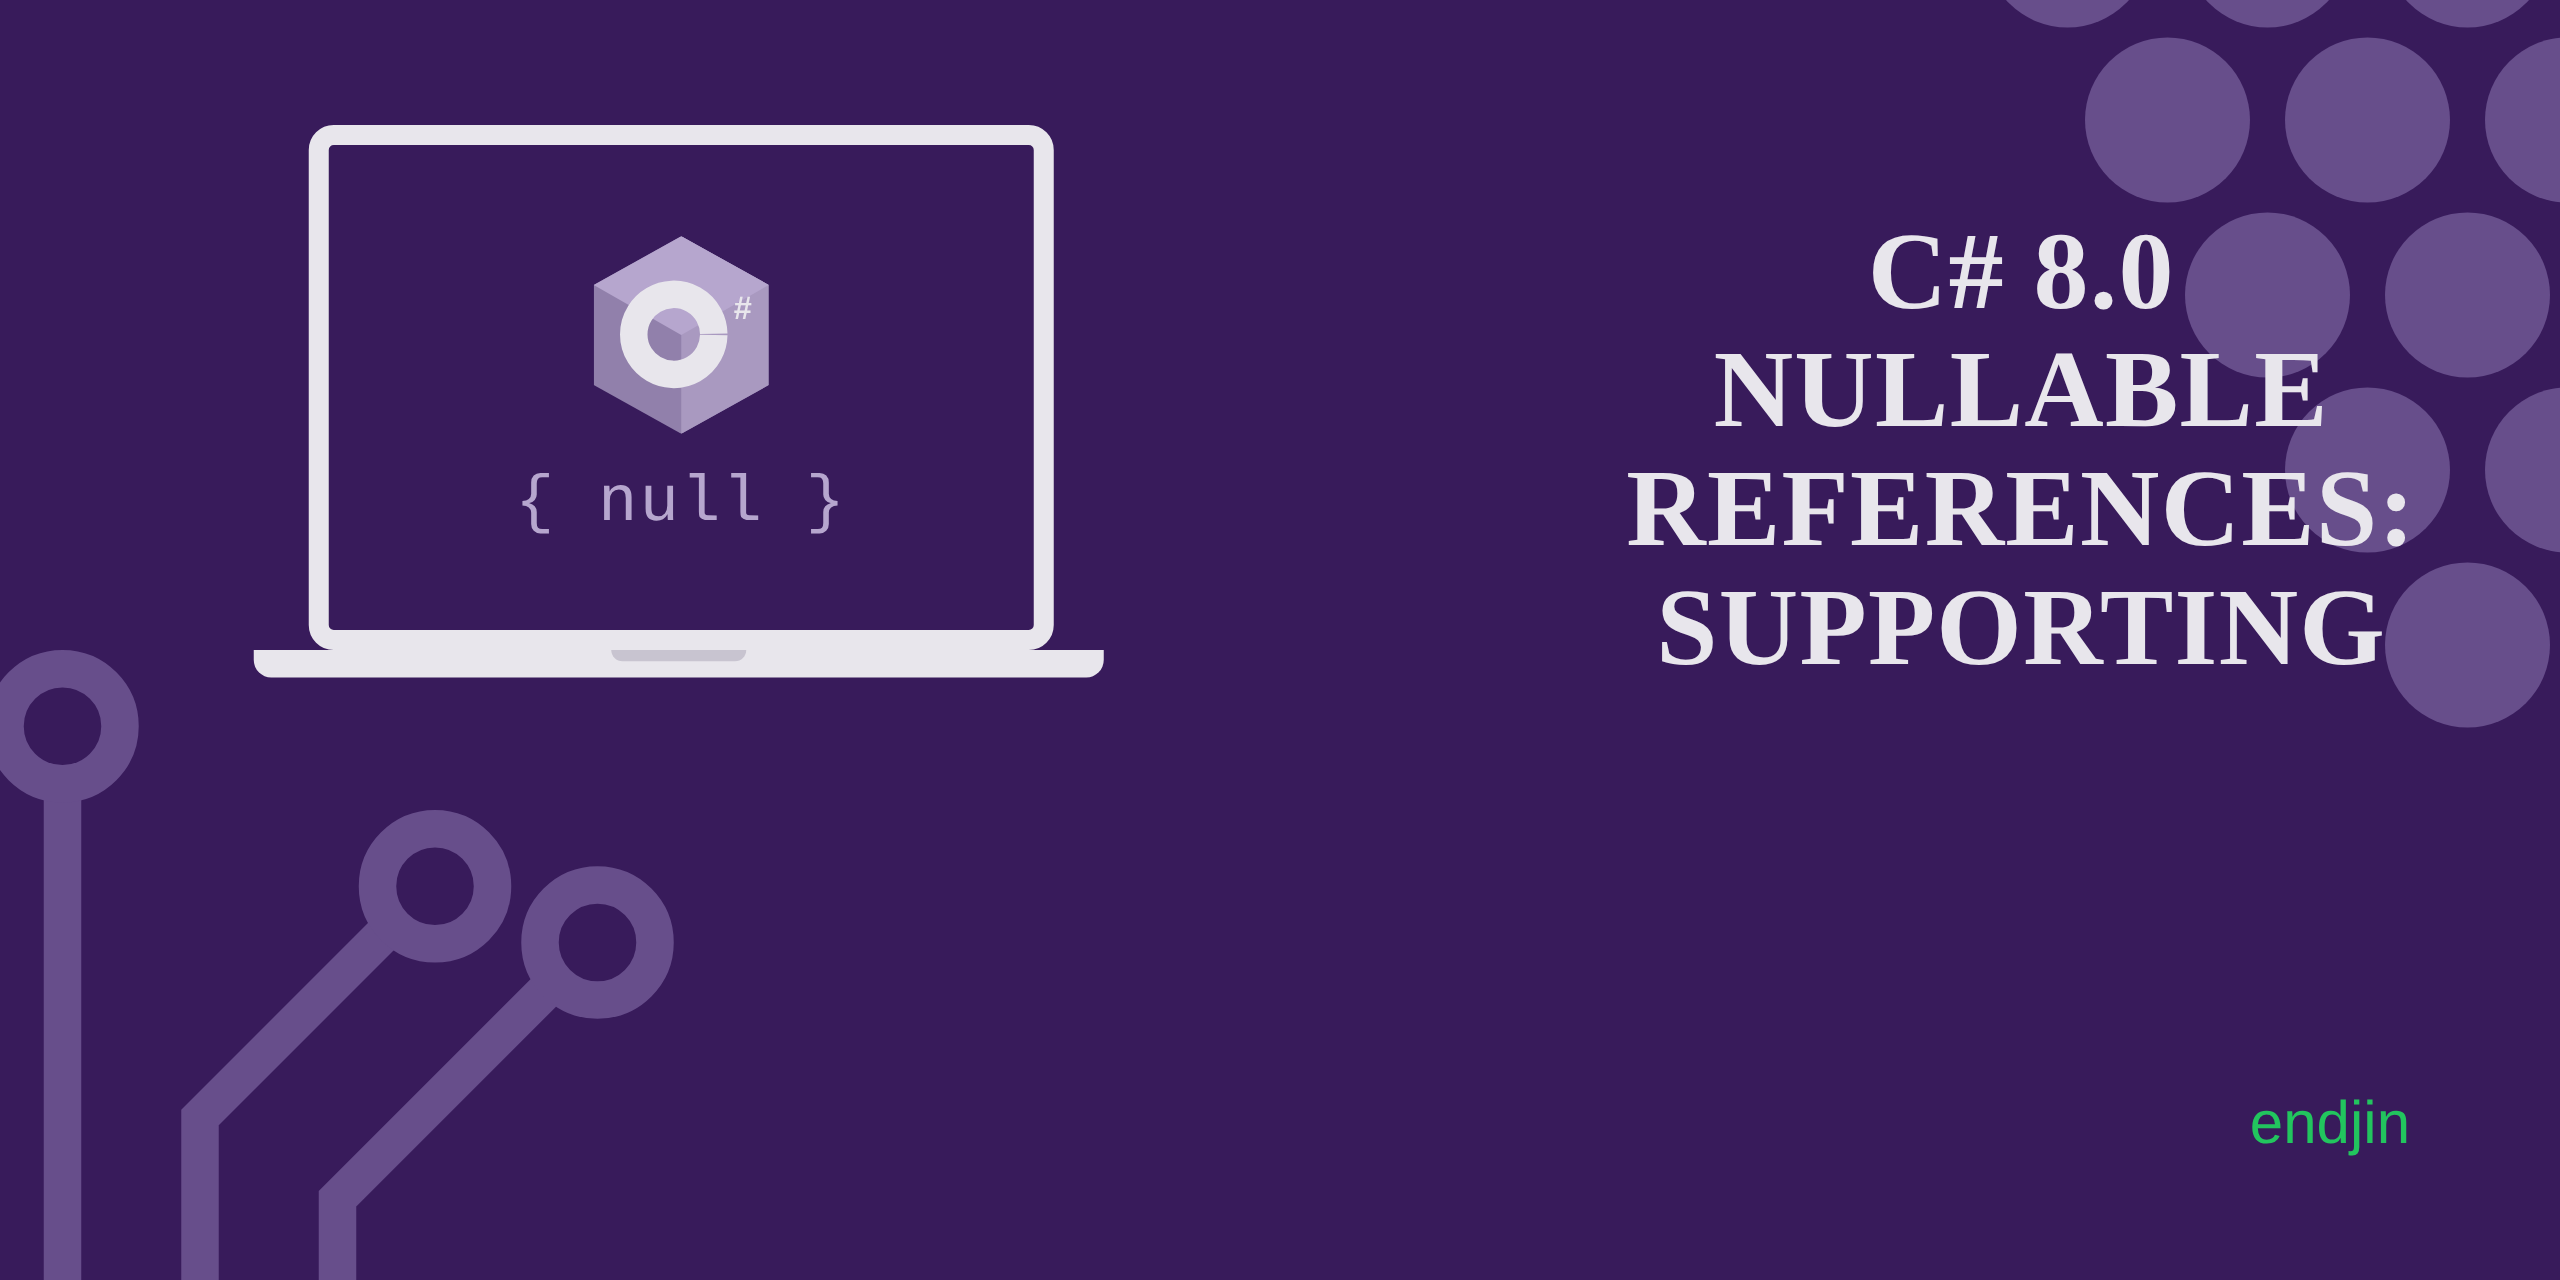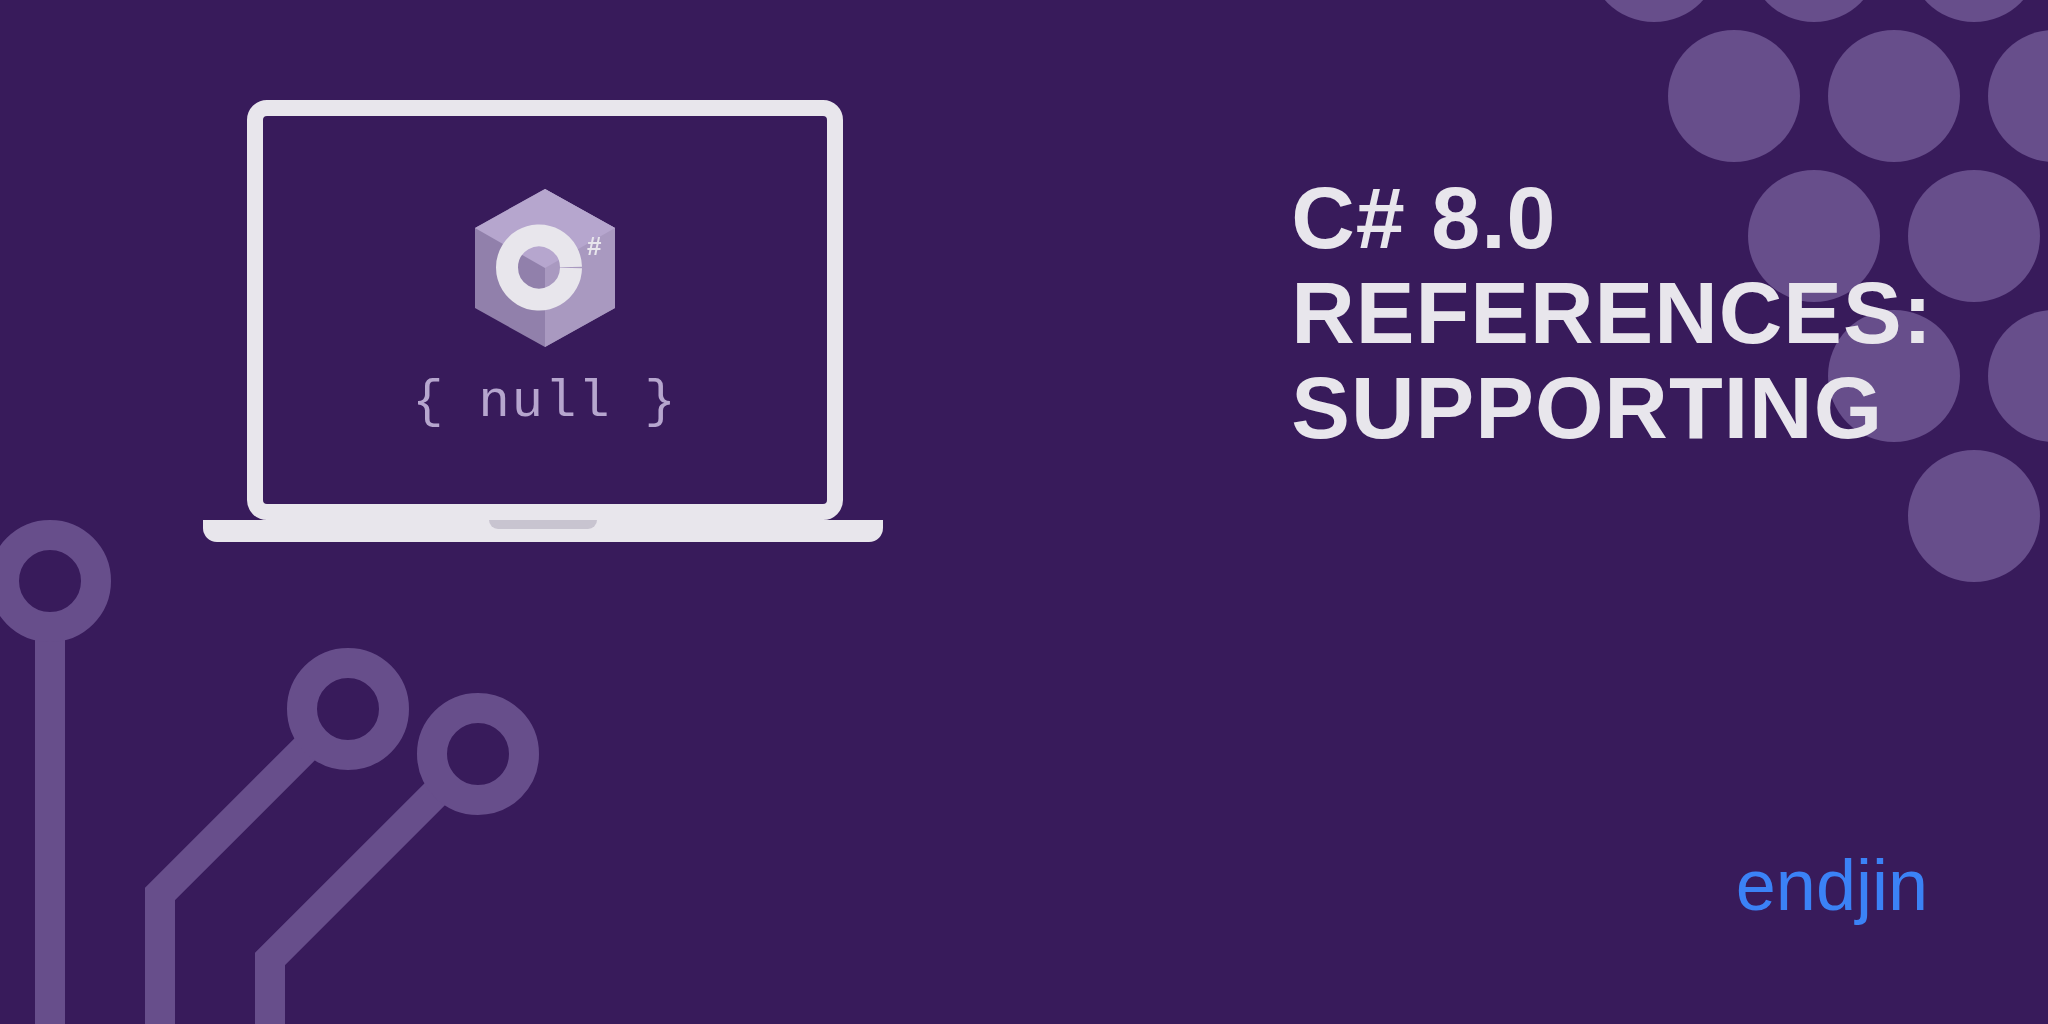--- a/index.html
+++ b/index.html
@@ -93,39 +93,39 @@
     font-family: 'Consolas', 'Courier New', monospace;
     font-size: 52px;
     font-weight: 400;
     letter-spacing: 2px;
   }
   
   .title {
     position: absolute;
     right: 115px;
     top: 170px;
-    text-align: left;
+    text-align: center;
     color: #e8e6ec;
-    font-family: Liberation Sans, sans-serif;
+    font-family: Liberation Serif, serif;
     font-stretch: condensed;
     font-weight: 800;
     font-size: 88px;
     line-height: 1.08;
     letter-spacing: 1px;
     text-transform: uppercase;
   }
   
   .brand {
     position: absolute;
     right: 120px;
     bottom: 98px;
-    color: #3b82f6;
+    color: #22c55e;
     font-family: 'Segoe UI', 'Helvetica Neue', sans-serif;
     font-weight: 400;
-    font-size: 72px;
+    font-size: 48px;
     letter-spacing: 0px;
   }
 </style>
 </head>
 <body>
 
 <div class="dots">
   <div class="dot" style="left:0px; top:0px"></div>
   <div class="dot" style="left:160px; top:0px"></div>
   <div class="dot" style="left:320px; top:0px"></div>
@@ -163,17 +163,18 @@
         <text x="112" y="66" font-size="26" font-weight="700" fill="#e8e6ec" font-family="Arial">#</text>
       </svg>
     </div>
     <div class="null-text">{ null }</div>
   </div>
   <div class="laptop-base"></div>
 </div>
 
 <div class="title">
   <div>C# 8.0</div>
+  <div>NULLABLE</div>
   <div>REFERENCES:</div>
   <div>SUPPORTING</div>
 </div>
 
 <div class="brand">endjin</div>
 
 </body></html>

